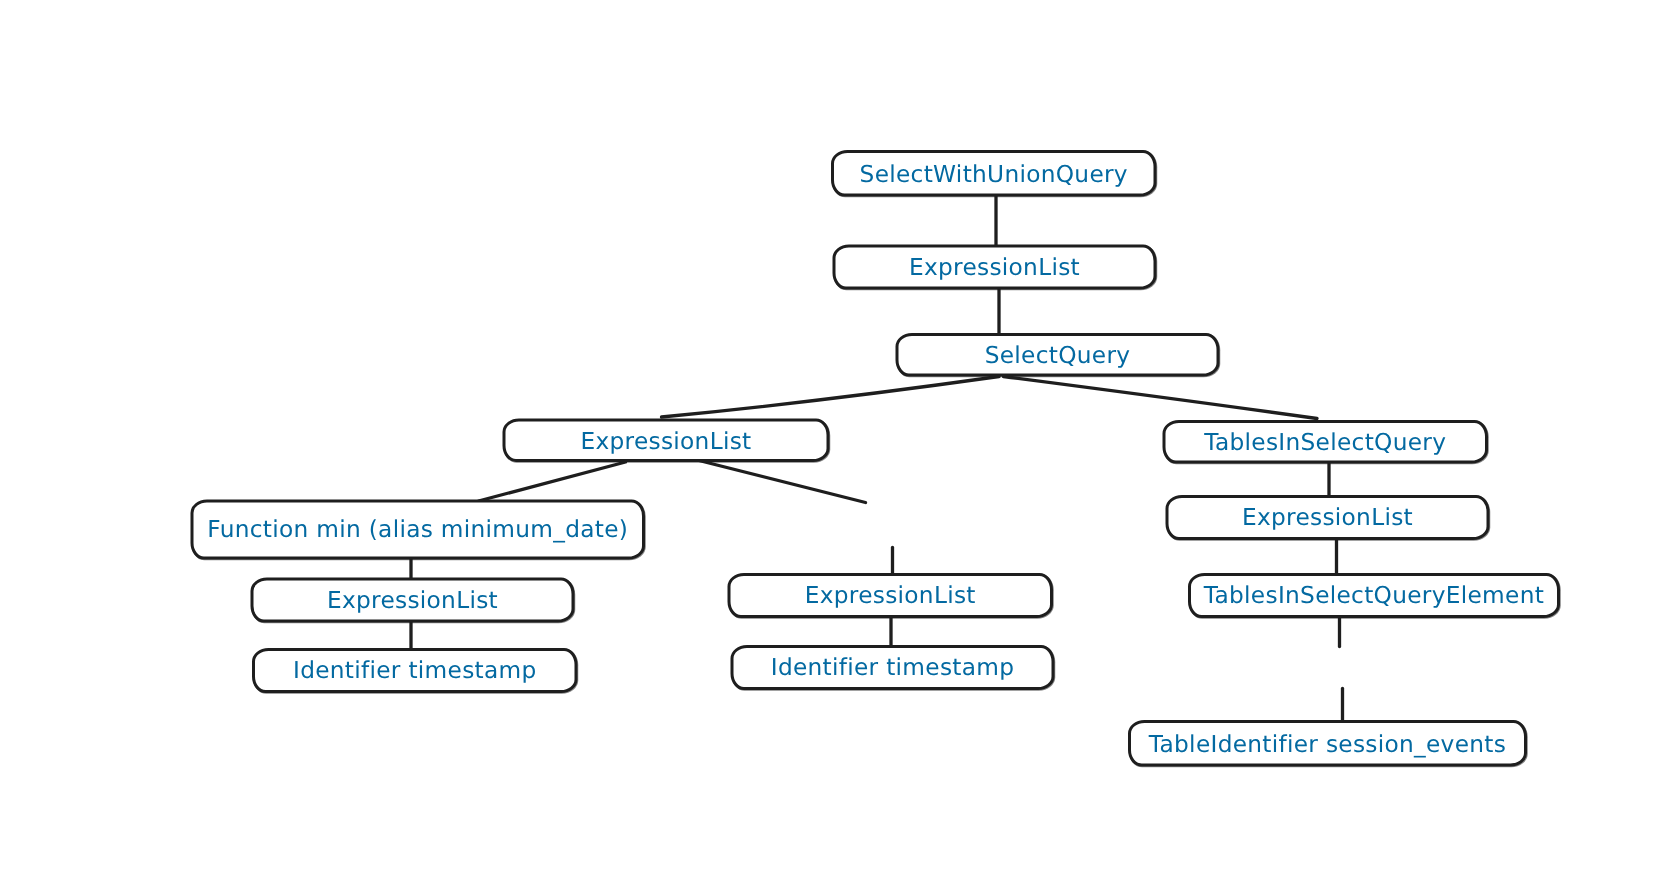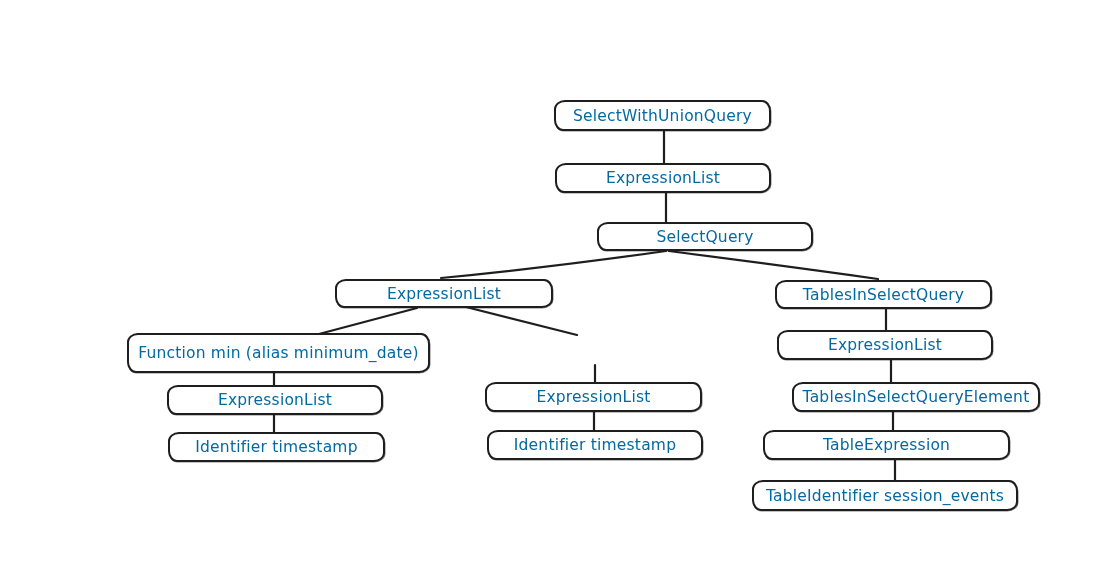--- a/index.html
+++ b/index.html
@@ -85,17 +85,16 @@
   <div class="node" style="left:485px; top:382px; width:217px; height:30px;">ExpressionList</div>
 
   <div class="node" style="left:487px; top:430px; width:216px; height:30px;">Identifier timestamp</div>
 
   <div class="node" style="left:775px; top:280px; width:217px; height:29px;">TablesInSelectQuery</div>
 
   <div class="node" style="left:777px; top:330px; width:216px; height:30px;">ExpressionList</div>
 
   <div class="node" style="left:792px; top:382px; width:248px; height:30px;">TablesInSelectQueryElement</div>
 
-  <div class="node" style="left:763px; top:430px; width:247px; height:30px;">TableExpression</div>
 
   <div class="node" style="left:752px; top:480px; width:266px; height:31px;text-align:center;">TableIdentifier session_events</div>
 
 </div>
 
 </body></html>

